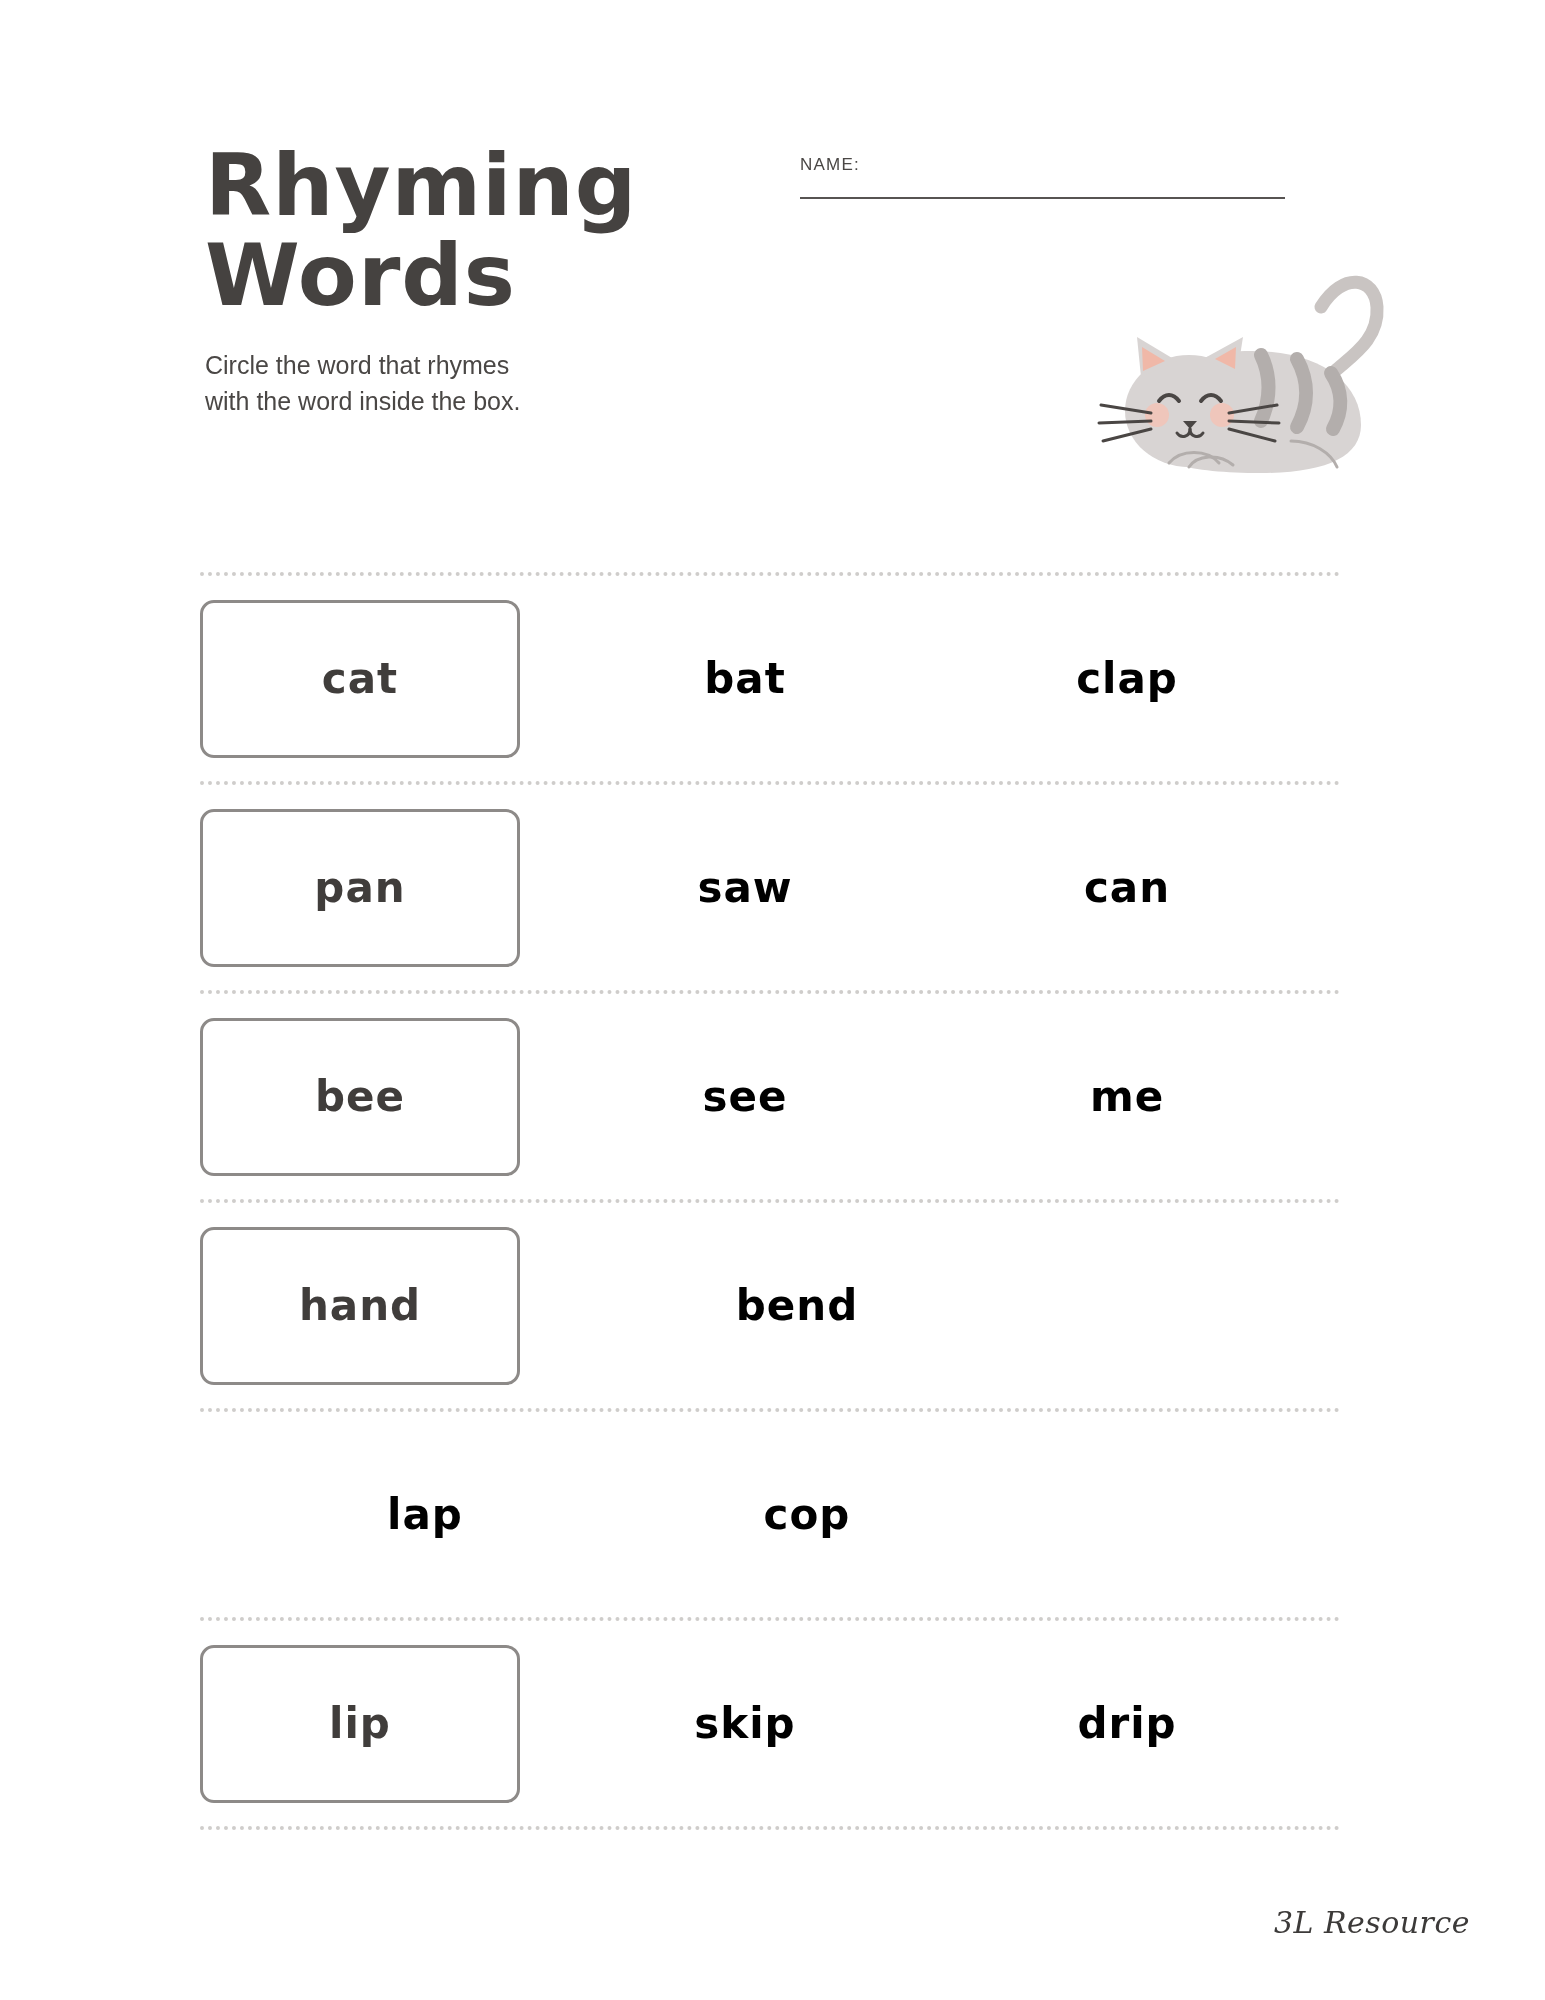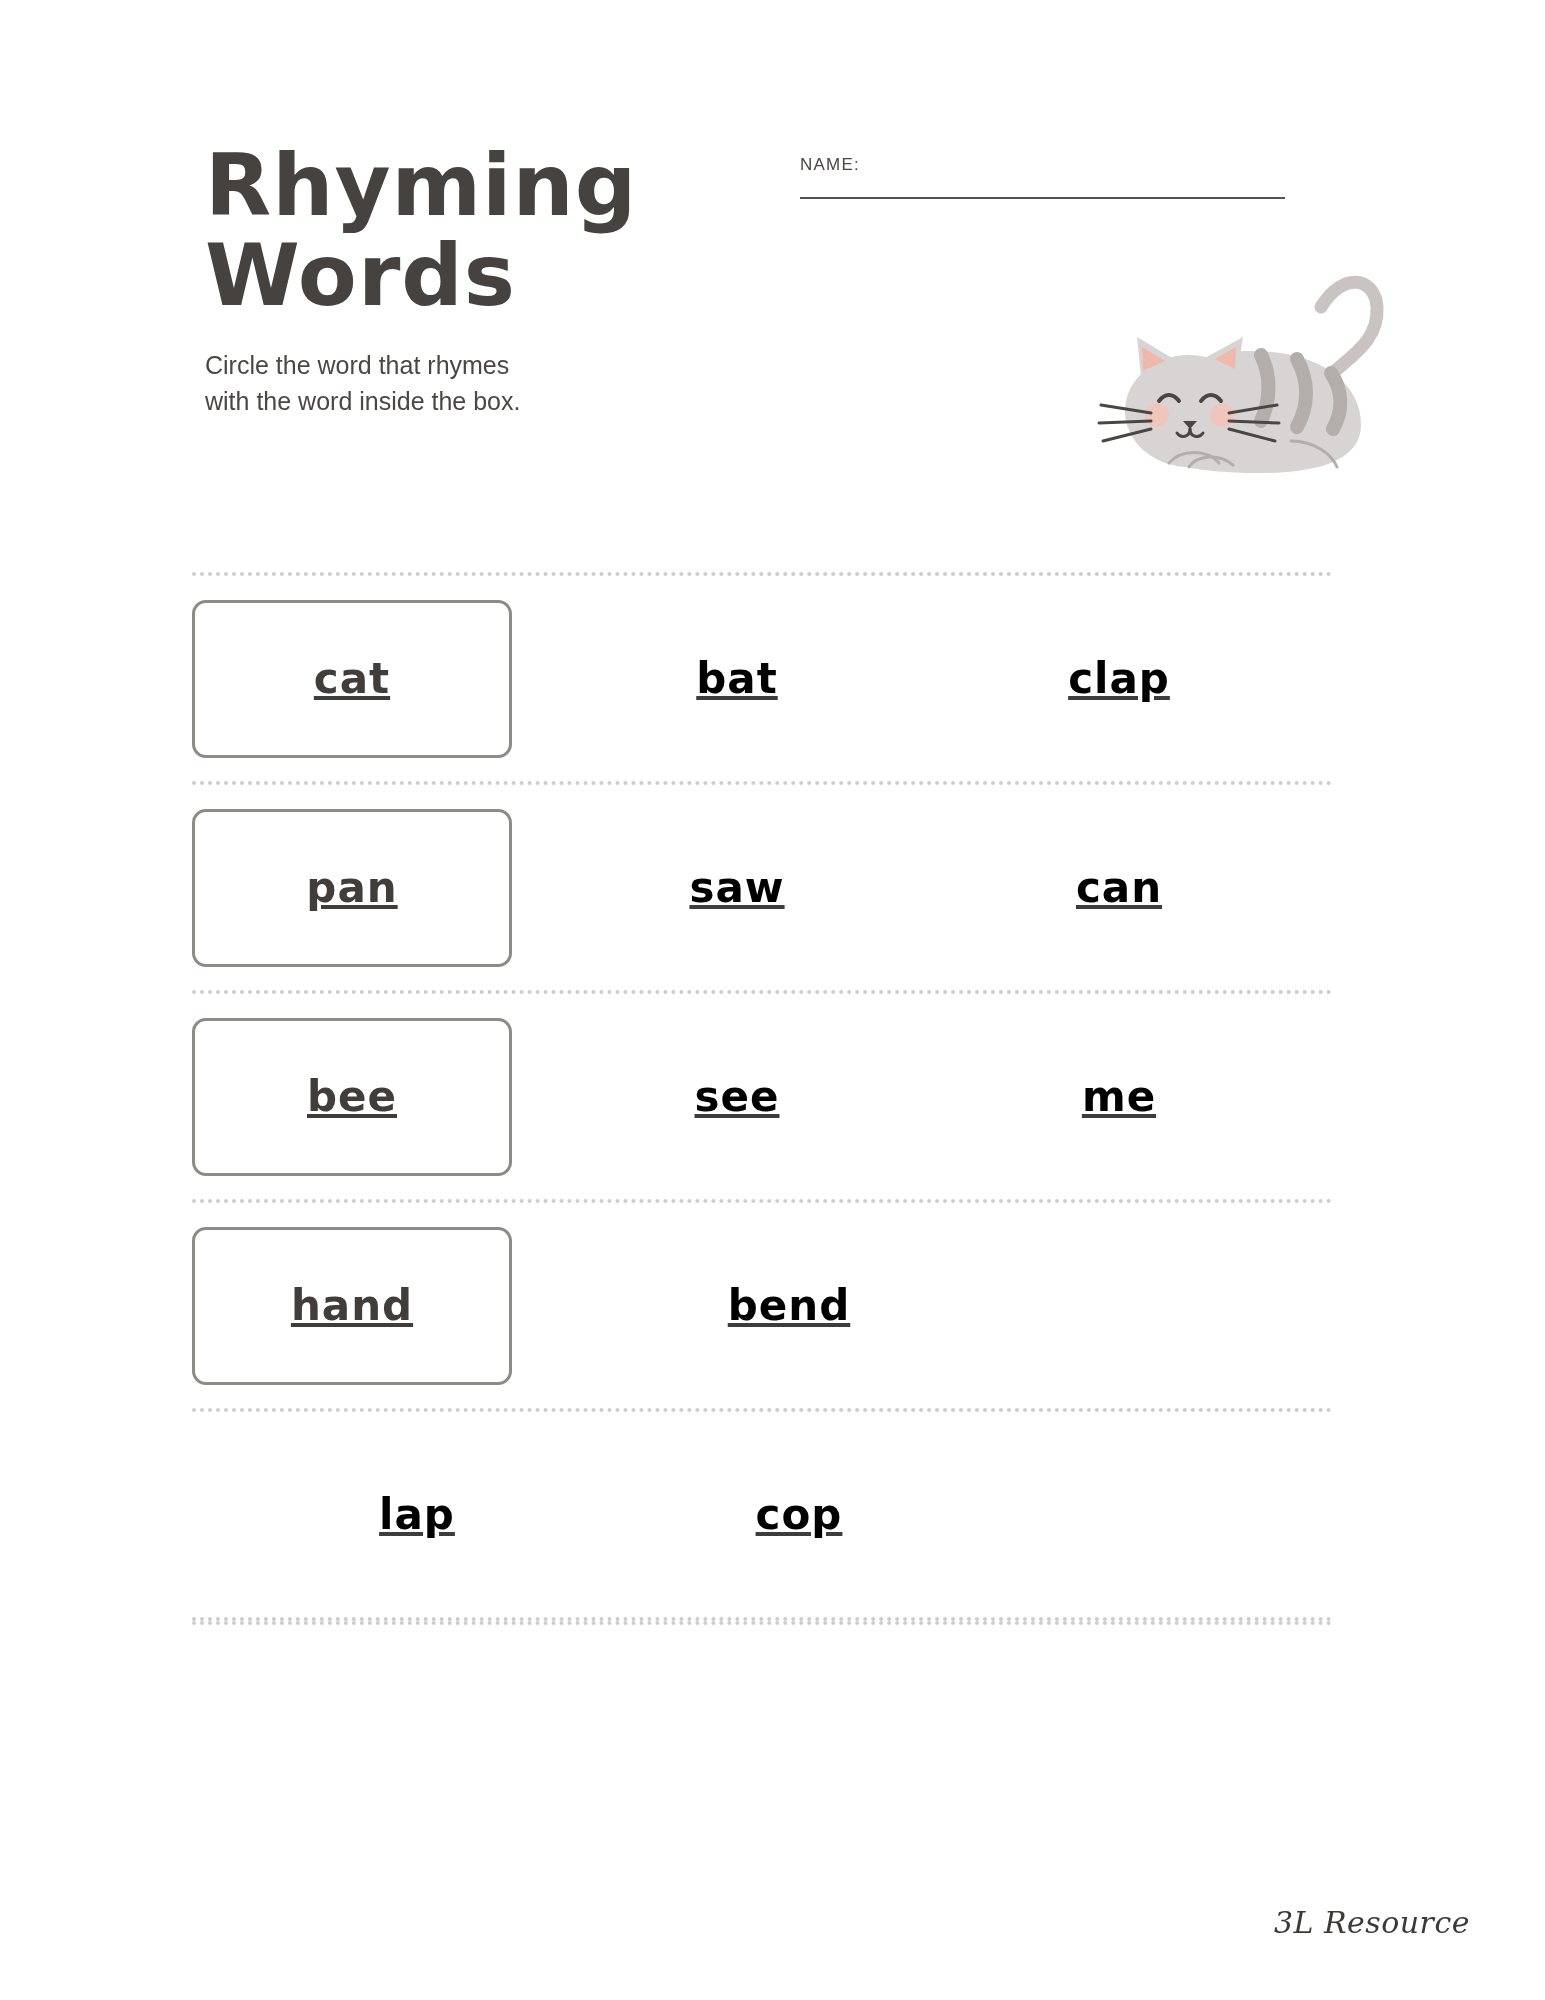--- a/index.html
+++ b/index.html
@@ -77,24 +77,23 @@
     position: absolute;
     left: 880px;
     top: 95px;
     width: 340px;
     height: 300px;
   }
 
   
   .rows {
     position: absolute;
-    left: 192px;
+    left: 200px;
     top: 572px;
     width: 1140px;
-    text-decoration: underline;
   }
   .divider {
     height: 0;
     border-top: 4px dotted #cfcdcb;
     width: 100%;
   }
   .row {
     height: 205px;
     display: flex;
     align-items: center;
@@ -265,19 +264,28 @@
 
     <div class="row">
       <div class="choices">
         <span class="choice first">lap</span>
         <span class="choice second">cop</span>
       </div>
     </div>
 
     <div class="divider"></div>
 
+    <div class="row">
+      <div class="word-box">
+        <span class="w">lip</span>
+      </div>
+      <div class="choices">
+        <span class="choice first">skip</span>
+        <span class="choice second">drip</span>
+      </div>
+    </div>
 
     <div class="divider"></div>
   </div>
 
   <div class="footer-brand">3L Resource</div>
 
 </div>
 
 </body></html>

